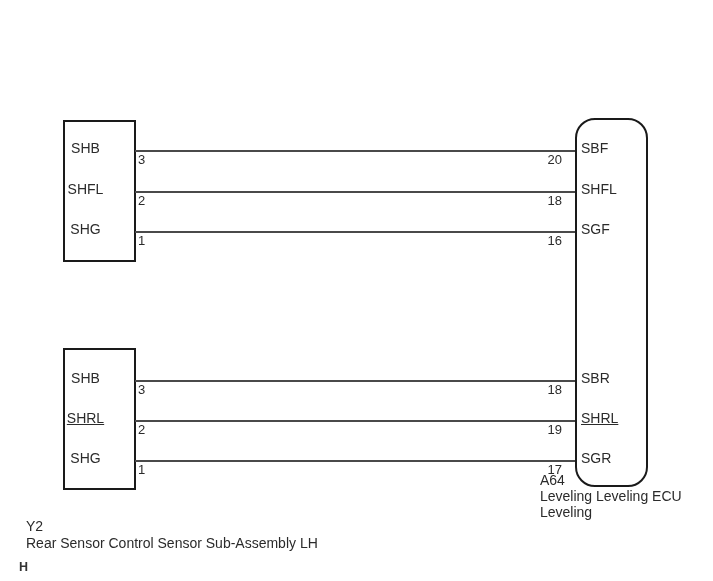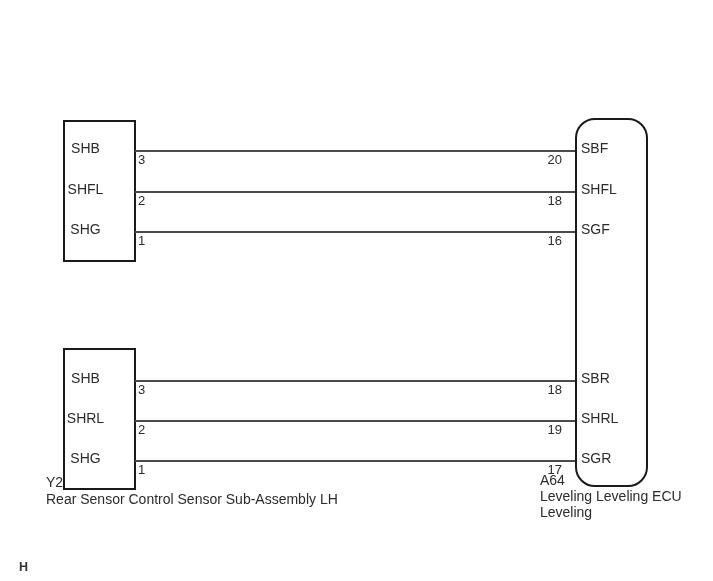--- a/index.html
+++ b/index.html
@@ -37,33 +37,33 @@
   .sig-left  { left: 40px; width: 91px; text-align: center; }
   .num-left  { left: 138px; }
   .num-right { left: 522px; width: 40px; text-align: right; }
   .sig-right { left: 581px; }
 
   
   .r0 .wire { top: 150px; } .r0 .sig { top: 141px; } .r0 .num { top: 153px; }
   .r1 .wire { top: 191px; } .r1 .sig { top: 182px; } .r1 .num { top: 194px; }
   .r2 .wire { top: 231px; } .r2 .sig { top: 222px; } .r2 .num { top: 234px; }
   .r3 .wire { top: 380px; } .r3 .sig { top: 371px; } .r3 .num { top: 383px; }
-  .r4 .wire { top: 420px; } .r4 .sig { top: 411px; } .r4 .num { top: 423px; }
+  .r4 .wire { top: 420px; } .r4 .sig { top: 411px; text-decoration: underline; } .r4 .num { top: 423px; }
   .r5 .wire { top: 460px; } .r5 .sig { top: 451px; } .r5 .num { top: 463px; }
 
   .conn-label {
     position: absolute;
     font-size: 14px;
     line-height: 16.5px;
     white-space: nowrap;
   }
   .conn-label .code { display: block; }
   .conn-label .name { display: block; }
   .label-w2  { left: 26px;  top: 262px; }
-  .label-y2  { left: 26px;  top: 474px; margin-left: 20px; }
+  .label-y2  { left: 26px;  top: 518px; }
   .label-a64 { left: 540px; top: 472px; line-height: 16px; }
 
   .footer-mark {
     position: absolute;
     left: 19px;
     top: 560px;
     font-size: 12.5px;
     font-weight: bold;
     color: #333333;
   }

